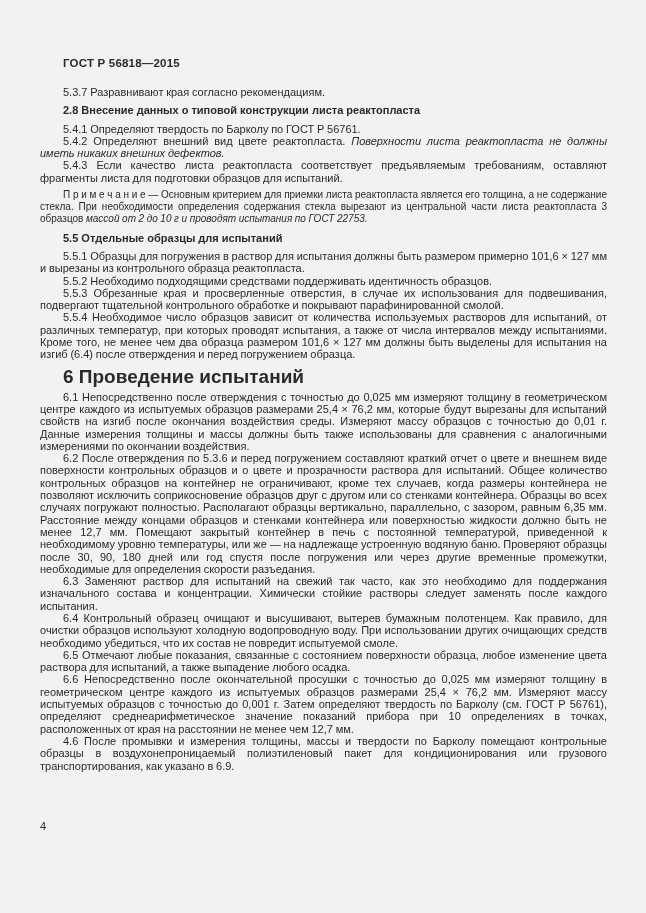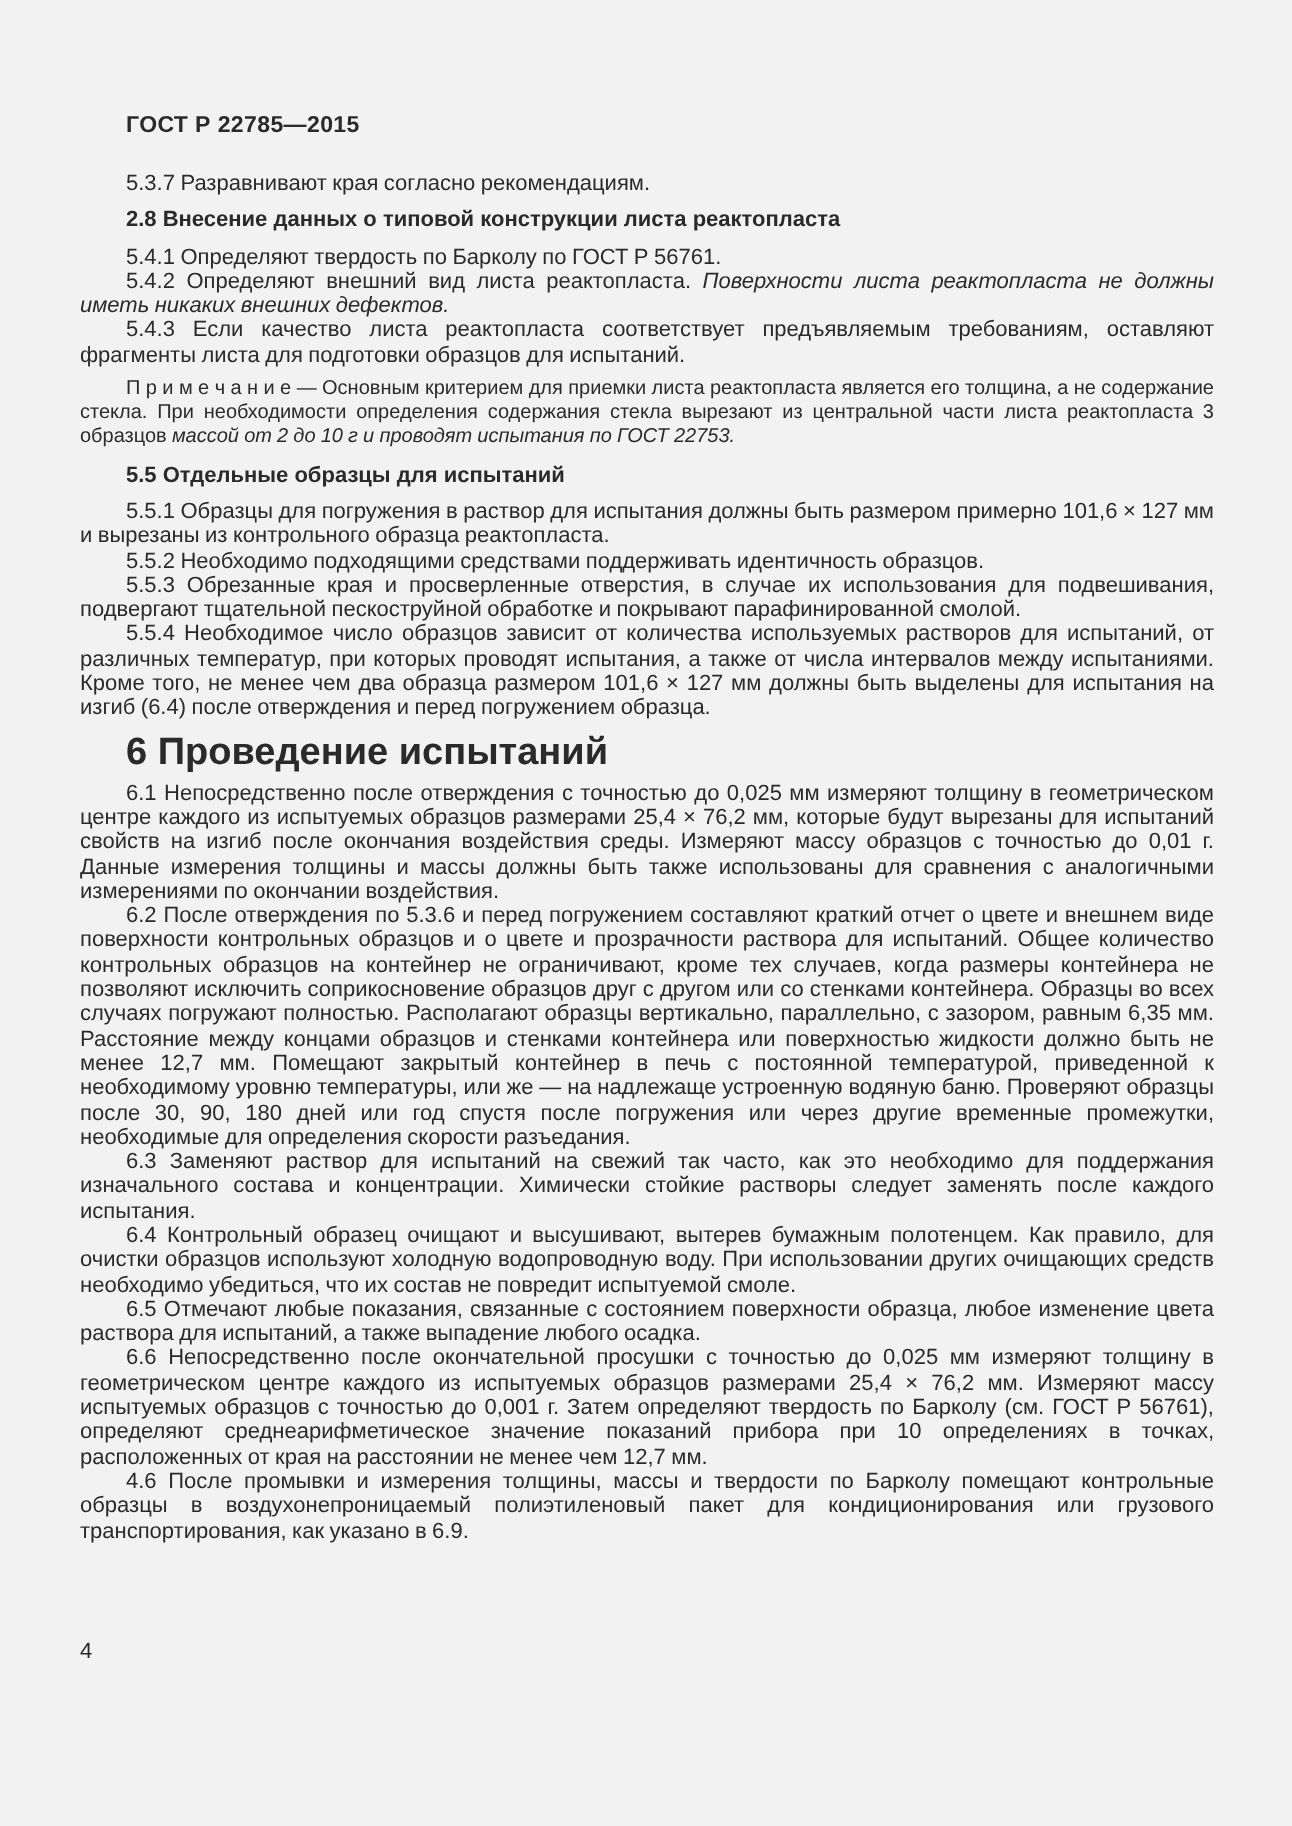--- a/index.html
+++ b/index.html
@@ -39,32 +39,32 @@
   }
   .it { font-style: italic; }
   .page-number {
     position: absolute; left: 40px; top: 820px; font-size: 11px;
   }
 </style>
 </head>
 <body>
 
 <div class="page">
-  <div class="doc-header">ГОСТ Р 22785—2015</div>
+  <div class="doc-header">ГОСТ Р 56818—2015</div>
   <div class="content" id="doc-content">
       <p class="para"><span>5.3.7 Разравнивают края согласно рекомендациям.</span></p>
       <p class="h2"><span>2.8 Внесение данных о типовой конструкции листа реактопласта</span></p>
       <p class="para"><span>5.4.1 Определяют твердость по Барколу по ГОСТ Р 56761.</span></p>
-      <p class="para"><span>5.4.2 Определяют внешний вид листа реактопласта. </span><span class="it">Поверхности листа реактопласта не должны иметь никаких внешних дефектов.</span></p>
+      <p class="para"><span>5.4.2 Определяют внешний вид цвете реактопласта. </span><span class="it">Поверхности листа реактопласта не должны иметь никаких внешних дефектов.</span></p>
       <p class="para"><span>5.4.3 Если качество листа реактопласта соответствует предъявляемым требованиям, оставляют фрагменты листа для подготовки образцов для испытаний.</span></p>
       <p class="note"><span>П р и м е ч а н и е — Основным критерием для приемки листа реактопласта является его толщина, а не содержание стекла. При необходимости определения содержания стекла вырезают из центральной части листа реактопласта 3 образцов </span><span class="it">массой от 2 до 10 г и проводят испытания по ГОСТ 22753.</span></p>
       <p class="h2"><span>5.5 Отдельные образцы для испытаний</span></p>
       <p class="para"><span>5.5.1 Образцы для погружения в раствор для испытания должны быть размером примерно 101,6 × 127 мм и вырезаны из контрольного образца реактопласта.</span></p>
       <p class="para"><span>5.5.2 Необходимо подходящими средствами поддерживать идентичность образцов.</span></p>
-      <p class="para"><span>5.5.3 Обрезанные края и просверленные отверстия, в случае их использования для подвешивания, подвергают тщательной пескоструйной обработке и покрывают парафинированной смолой.</span></p>
+      <p class="para"><span>5.5.3 Обрезанные края и просверленные отверстия, в случае их использования для подвешивания, подвергают тщательной контрольного обработке и покрывают парафинированной смолой.</span></p>
       <p class="para"><span>5.5.4 Необходимое число образцов зависит от количества используемых растворов для испытаний, от различных температур, при которых проводят испытания, а также от числа интервалов между испытаниями. Кроме того, не менее чем два образца размером 101,6 × 127 мм должны быть выделены для испытания на изгиб (6.4) после отверждения и перед погружением образца.</span></p>
       <p class="h1"><span>6 Проведение испытаний</span></p>
       <p class="para"><span>6.1 Непосредственно после отверждения с точностью до 0,025 мм измеряют толщину в геометрическом центре каждого из испытуемых образцов размерами 25,4 × 76,2 мм, которые будут вырезаны для испытаний свойств на изгиб после окончания воздействия среды. Измеряют массу образцов с точностью до 0,01 г. Данные измерения толщины и массы должны быть также использованы для сравнения с аналогичными измерениями по окончании воздействия.</span></p>
       <p class="para"><span>6.2 После отверждения по 5.3.6 и перед погружением составляют краткий отчет о цвете и внешнем виде поверхности контрольных образцов и о цвете и прозрачности раствора для испытаний. Общее количество контрольных образцов на контейнер не ограничивают, кроме тех случаев, когда размеры контейнера не позволяют исключить соприкосновение образцов друг с другом или со стенками контейнера. Образцы во всех случаях погружают полностью. Располагают образцы вертикально, параллельно, с зазором, равным 6,35 мм. Расстояние между концами образцов и стенками контейнера или поверхностью жидкости должно быть не менее 12,7 мм. Помещают закрытый контейнер в печь с постоянной температурой, приведенной к необходимому уровню температуры, или же — на надлежаще устроенную водяную баню. Проверяют образцы после 30, 90, 180 дней или год спустя после погружения или через другие временные промежутки, необходимые для определения скорости разъедания.</span></p>
       <p class="para"><span>6.3 Заменяют раствор для испытаний на свежий так часто, как это необходимо для поддержания изначального состава и концентрации. Химически стойкие растворы следует заменять после каждого испытания.</span></p>
       <p class="para"><span>6.4 Контрольный образец очищают и высушивают, вытерев бумажным полотенцем. Как правило, для очистки образцов используют холодную водопроводную воду. При использовании других очищающих средств необходимо убедиться, что их состав не повредит испытуемой смоле.</span></p>
       <p class="para"><span>6.5 Отмечают любые показания, связанные с состоянием поверхности образца, любое изменение цвета раствора для испытаний, а также выпадение любого осадка.</span></p>
       <p class="para"><span>6.6 Непосредственно после окончательной просушки с точностью до 0,025 мм измеряют толщину в геометрическом центре каждого из испытуемых образцов размерами 25,4 × 76,2 мм. Измеряют массу испытуемых образцов с точностью до 0,001 г. Затем определяют твердость по Барколу (см. ГОСТ Р 56761), определяют среднеарифметическое значение показаний прибора при 10 определениях в точках, расположенных от края на расстоянии не менее чем 12,7 мм.</span></p>
       <p class="para"><span>4.6 После промывки и измерения толщины, массы и твердости по Барколу помещают контрольные образцы в воздухонепроницаемый полиэтиленовый пакет для кондиционирования или грузового транспортирования, как указано в 6.9.</span></p>
     </div>

